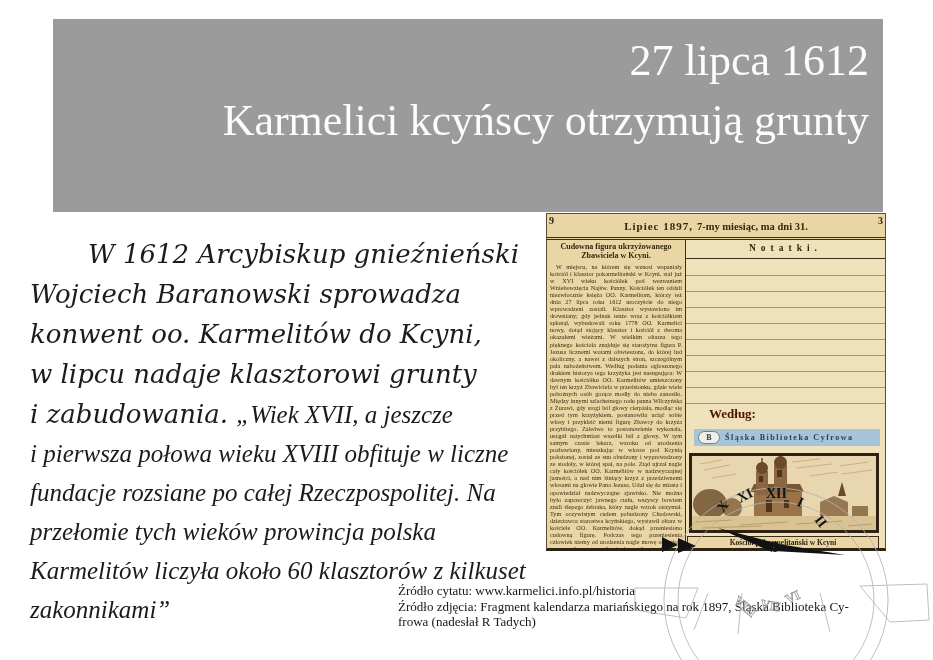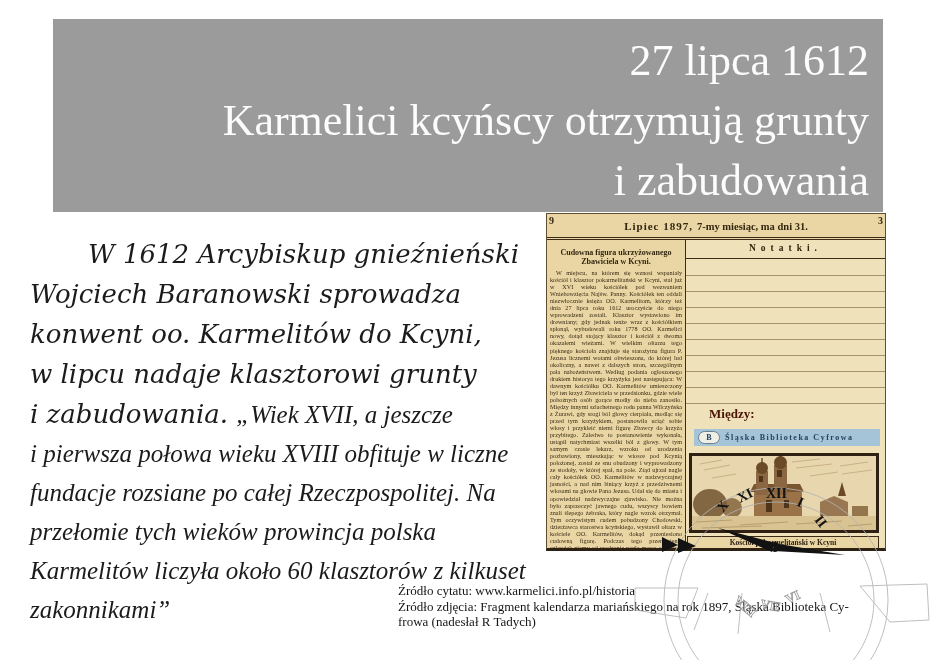--- a/index.html
+++ b/index.html
@@ -26,21 +26,21 @@
   .cal-month{position:relative;height:21px;text-align:center;padding-top:2px;}
   .cal-month .big{font-weight:bold;font-size:11px;letter-spacing:1px;}
   .cal-month .small{font-weight:bold;font-size:10.5px;}
   .corner-mark{position:absolute;top:1px;font-size:10px;font-weight:bold;}
   .corner-mark.left{left:2px;} .corner-mark.right{right:2px;}
   .cal-rule{border-top:1.5px solid #3a2c16;margin:0;}
   .cal-rule2{border-top:1px solid #3a2c16;margin-top:1px;}
   .cal-cols{display:flex;height:311px;}
   .cal-left{width:139px;border-right:1.5px solid #3a2c16;padding:2px 3px;box-sizing:border-box;}
   .article-title{font-size:8px;font-weight:bold;text-align:center;white-space:pre-line;
-    line-height:9px;margin:6px 0 3px 0;}
+    line-height:9px;margin:0 0 3px 0;}
   .article-text{font-size:6.2px;line-height:7.05px;text-align:justify;text-indent:6px;
     font-family:"Liberation Serif",serif;color:#3a2b14;}
   .cal-right{flex:1;position:relative;background:#efe1ba;}
   .notes-header{font-size:9.5px;font-weight:bold;letter-spacing:5px;text-align:center;
     padding-top:3px;height:15px;border-bottom:1.5px solid #3a2c16;}
   .note-lines{position:absolute;left:0;right:0;top:20px;height:150px;
     background:repeating-linear-gradient(to bottom,transparent 0 15px,rgba(104,82,44,.55) 15px 16px);}
   .zrodlo-label{position:absolute;left:19px;top:166px;font-size:13px;font-weight:bold;
     color:#4a1505;background:#efe1ba;padding:0 4px;}
   .sbc-banner{position:absolute;left:8px;top:189px;width:186px;height:17px;background:#a6c4d8;
@@ -73,21 +73,20 @@
     color:#141414;transform:scaleX(.93);letter-spacing:0.5px;white-space:nowrap;}
 </style>
 </head>
 <body>
 
 <div class="slide">
 
   <div class="title-banner">
     <div class="tline">27 lipca 1612</div>
     <div class="tline">Karmelici kcyńscy otrzymują grunty</div>
-    <div class="tline">i zabudowania</div>
   </div>
 
   <p class="body-text"><span class="body-intro">W 1612 Arcybiskup gnieźnieński
 Wojciech Baranowski sprowadza
 konwent oo. Karmelitów do Kcyni,
 w lipcu nadaje klasztorowi grunty
 i zabudowania. </span><span class="body-quote">„Wiek XVII, a jeszcze
 i pierwsza połowa wieku XVIII obfituje w liczne
 fundacje rozsiane po całej Rzeczpospolitej. Na
 przełomie tych wieków prowincja polska
@@ -105,21 +104,21 @@
     <div class="cal-rule2"></div>
     <div class="cal-cols">
       <div class="cal-left">
         <div class="article-title">Cudowna figura ukrzyżowanego
 Zbawiciela w Kcyni.</div>
         <div class="article-text">W miejscu, na którem się wznosi wspaniały kościół i klasztor pokarmelitański w Kcyni, stał już w XVI wieku kościółek pod wezwaniem Wniebowzięcia Najśw. Panny. Kościółek ten oddali niezwłocznie księża OO. Karmelitom, którzy też dnia 27 lipca roku 1612 uroczyście do niego wprowadzeni zostali. Klasztor wystawiono im drewniany; gdy jednak tenże wraz z kościółkiem spłonął, wybudowali roku 1778 OO. Karmelici nowy, dotąd stojący klasztor i kościół z dwoma okazałemi wieżami. W wielkim ołtarzu tego pięknego kościoła znajduje się starożytna figura P. Jezusa licznemi wotami obwieszona, do której lud okoliczny, a nawet z dalszych stron, szczególnym pała nabożeństwem. Według podania ogłoszonego drukiem historya tego krzyżyka jest następująca: W dawnym kościółku OO. Karmelitów umieszczony był ten krzyż Zbawiciela w przedsionku, gdzie wiele pobożnych osób gorące modły do nieba zanosiło. Między innymi szlachetnego rodu panna Wilczyńska z Żurawi, gdy srogi ból głowy cierpiała, modląc się przed tym krzyżykiem, postanowiła uciąć sobie włosy i przykleić niemi figurę Zbawcy do krzyża przybitego. Zaledwo to postanowienie wykonała, ustąpił natychmiast wszelki ból z głowy. W tym samym czasie lekarz, wzroku od urodzenia pozbawiony, mieszkając w wiosce pod Kcynią położonej, został ze snu obudzony i wyprowadzony ze stodoły, w której spał, na pole. Ztąd ujrzał nagle cały kościółek OO. Karmelitów w nadzwyczajnej jasności, a nad nim lśniący krzyż z przedziwnemi włosami na głowie Pana Jezusa. Udał się do miasta i opowiedział nadzwyczajne zjawisko. Nie można było zaprzeczyć jawnego cudu, wszyscy bowiem znali ślepego żebraka, który nagle wzrok otrzymał. Tym oczywistym cudem pobudzony Chodowski, dzierżawca starostwa kcyńskiego, wystawił ołtarz w kościele OO. Karmelitów, dokąd przeniesiono cudowną figurę. Podczas tego przeniesienia człowiek niemy od urodzenia nagle mowę odzyskał, co wszystko przyczyniło się do rozgłosu cudownego krzyżyka.</div>
       </div>
       <div class="cal-right">
         <div class="notes-header">Notatki.</div>
         <div class="note-lines"></div>
-        <div class="zrodlo-label">Między:</div>
+        <div class="zrodlo-label">Według:</div>
         <div class="sbc-banner">
           <div class="sbc-badge">B</div>
           <div class="sbc-text">Śląska Biblioteka Cyfrowa</div>
         </div>
         <div class="cal-picture">
           <svg width="184" height="74" viewBox="0 0 184 74">
             <rect x="0" y="0" width="184" height="74" fill="#e8d7ae"></rect>
             <g stroke="#96714a" stroke-width="0.7" opacity="0.55">
               <path d="M8,8 L30,4 M12,14 L38,9 M100,6 L128,3 M104,12 L140,8 M148,10 L176,6 M150,18 L180,14 M20,22 L44,18 M118,20 L146,16"></path>
             </g>

